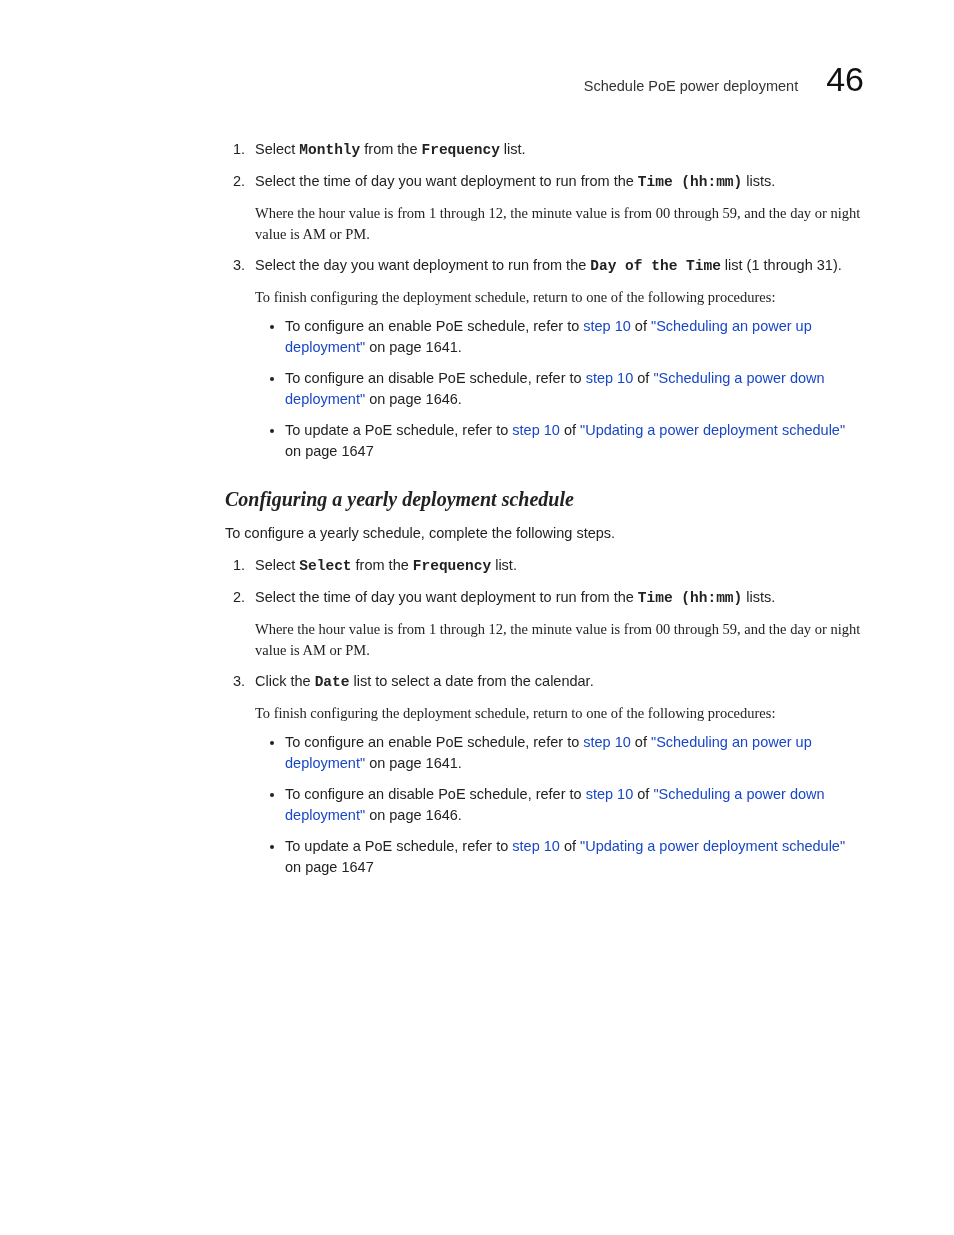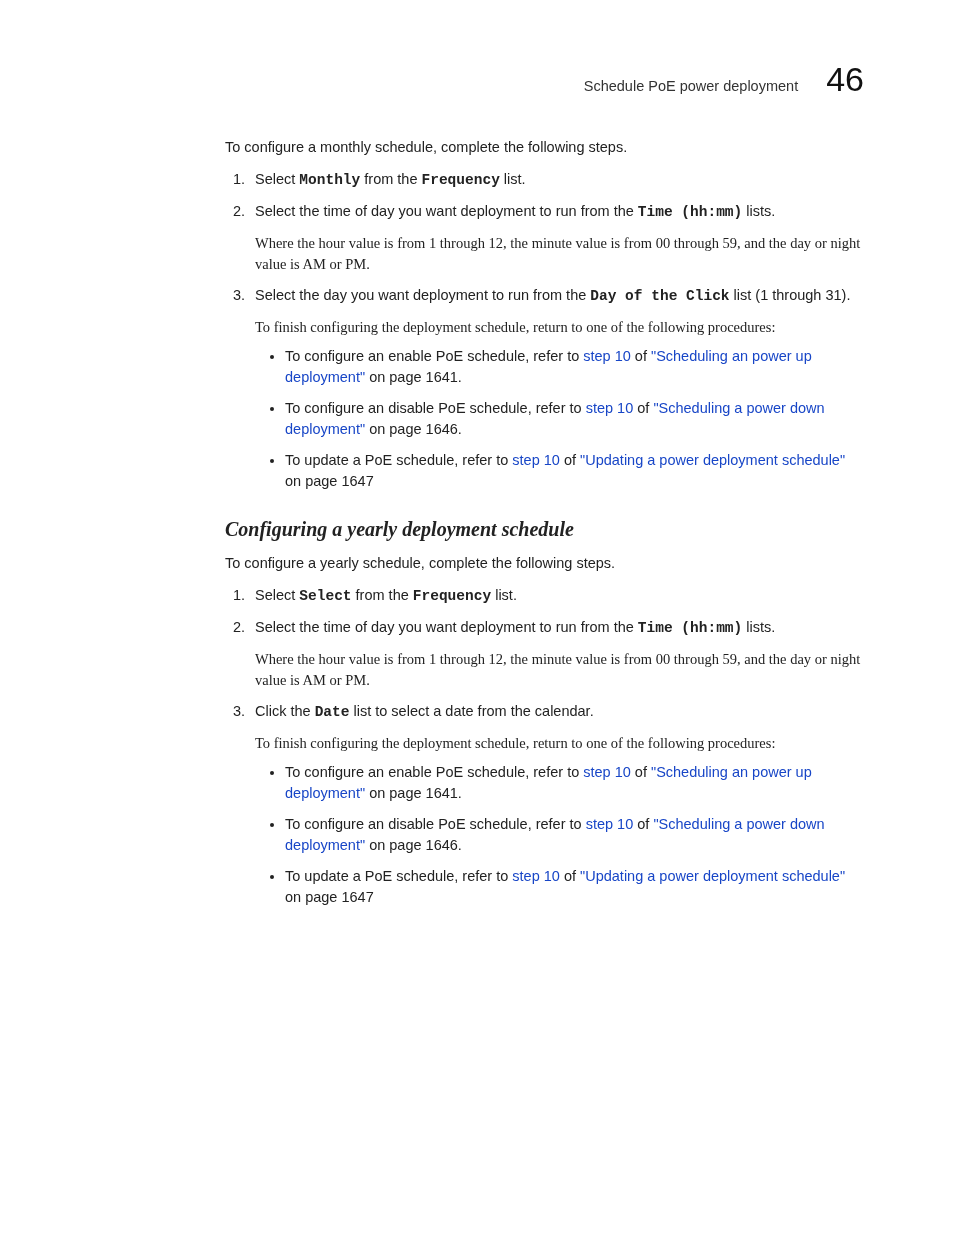--- a/index.html
+++ b/index.html
@@ -83,32 +83,31 @@
 
 <div class="page">
 
   <div class="header">
     <span class="header-text">Schedule PoE power deployment</span>
     <span class="chapter-number">46</span>
   </div>
 
   <div class="content">
 
-    <p class="intro">To configure a monthly schedule, complete the following steps.</p>
 
     <ol class="steps">
       <li>
         <span>Select </span><span class="bold">Monthly</span><span> from the </span><span class="bold">Frequency</span><span> list.</span>
       </li>
       <li>
         <span>Select the time of day you want deployment to run from the </span><span class="bold">Time (hh:mm)</span><span> lists.</span>
         <div class="subtext">Where the hour value is from 1 through 12, the minute value is from 00 through 59, and the day or night value is AM or PM.</div>
       </li>
       <li>
-        <span>Select the day you want deployment to run from the </span><span class="bold">Day of the Click</span><span> list (1 through 31).</span>
+        <span>Select the day you want deployment to run from the </span><span class="bold">Day of the Time</span><span> list (1 through 31).</span>
         <div class="subtext">To finish configuring the deployment schedule, return to one of the following procedures:</div>
         <ul class="bullets">
           <li>
             <span>To configure an enable PoE schedule, refer to </span><span class="link">step 10</span><span> of </span><span class="link">"Scheduling an power up deployment"</span><span> on page 1641.</span>
           </li>
           <li>
             <span>To configure an disable PoE schedule, refer to </span><span class="link">step 10</span><span> of </span><span class="link">"Scheduling a power down deployment"</span><span> on page 1646.</span>
           </li>
           <li>
             <span>To update a PoE schedule, refer to </span><span class="link">step 10</span><span> of </span><span class="link">"Updating a power deployment schedule"</span><span> on page 1647</span>

